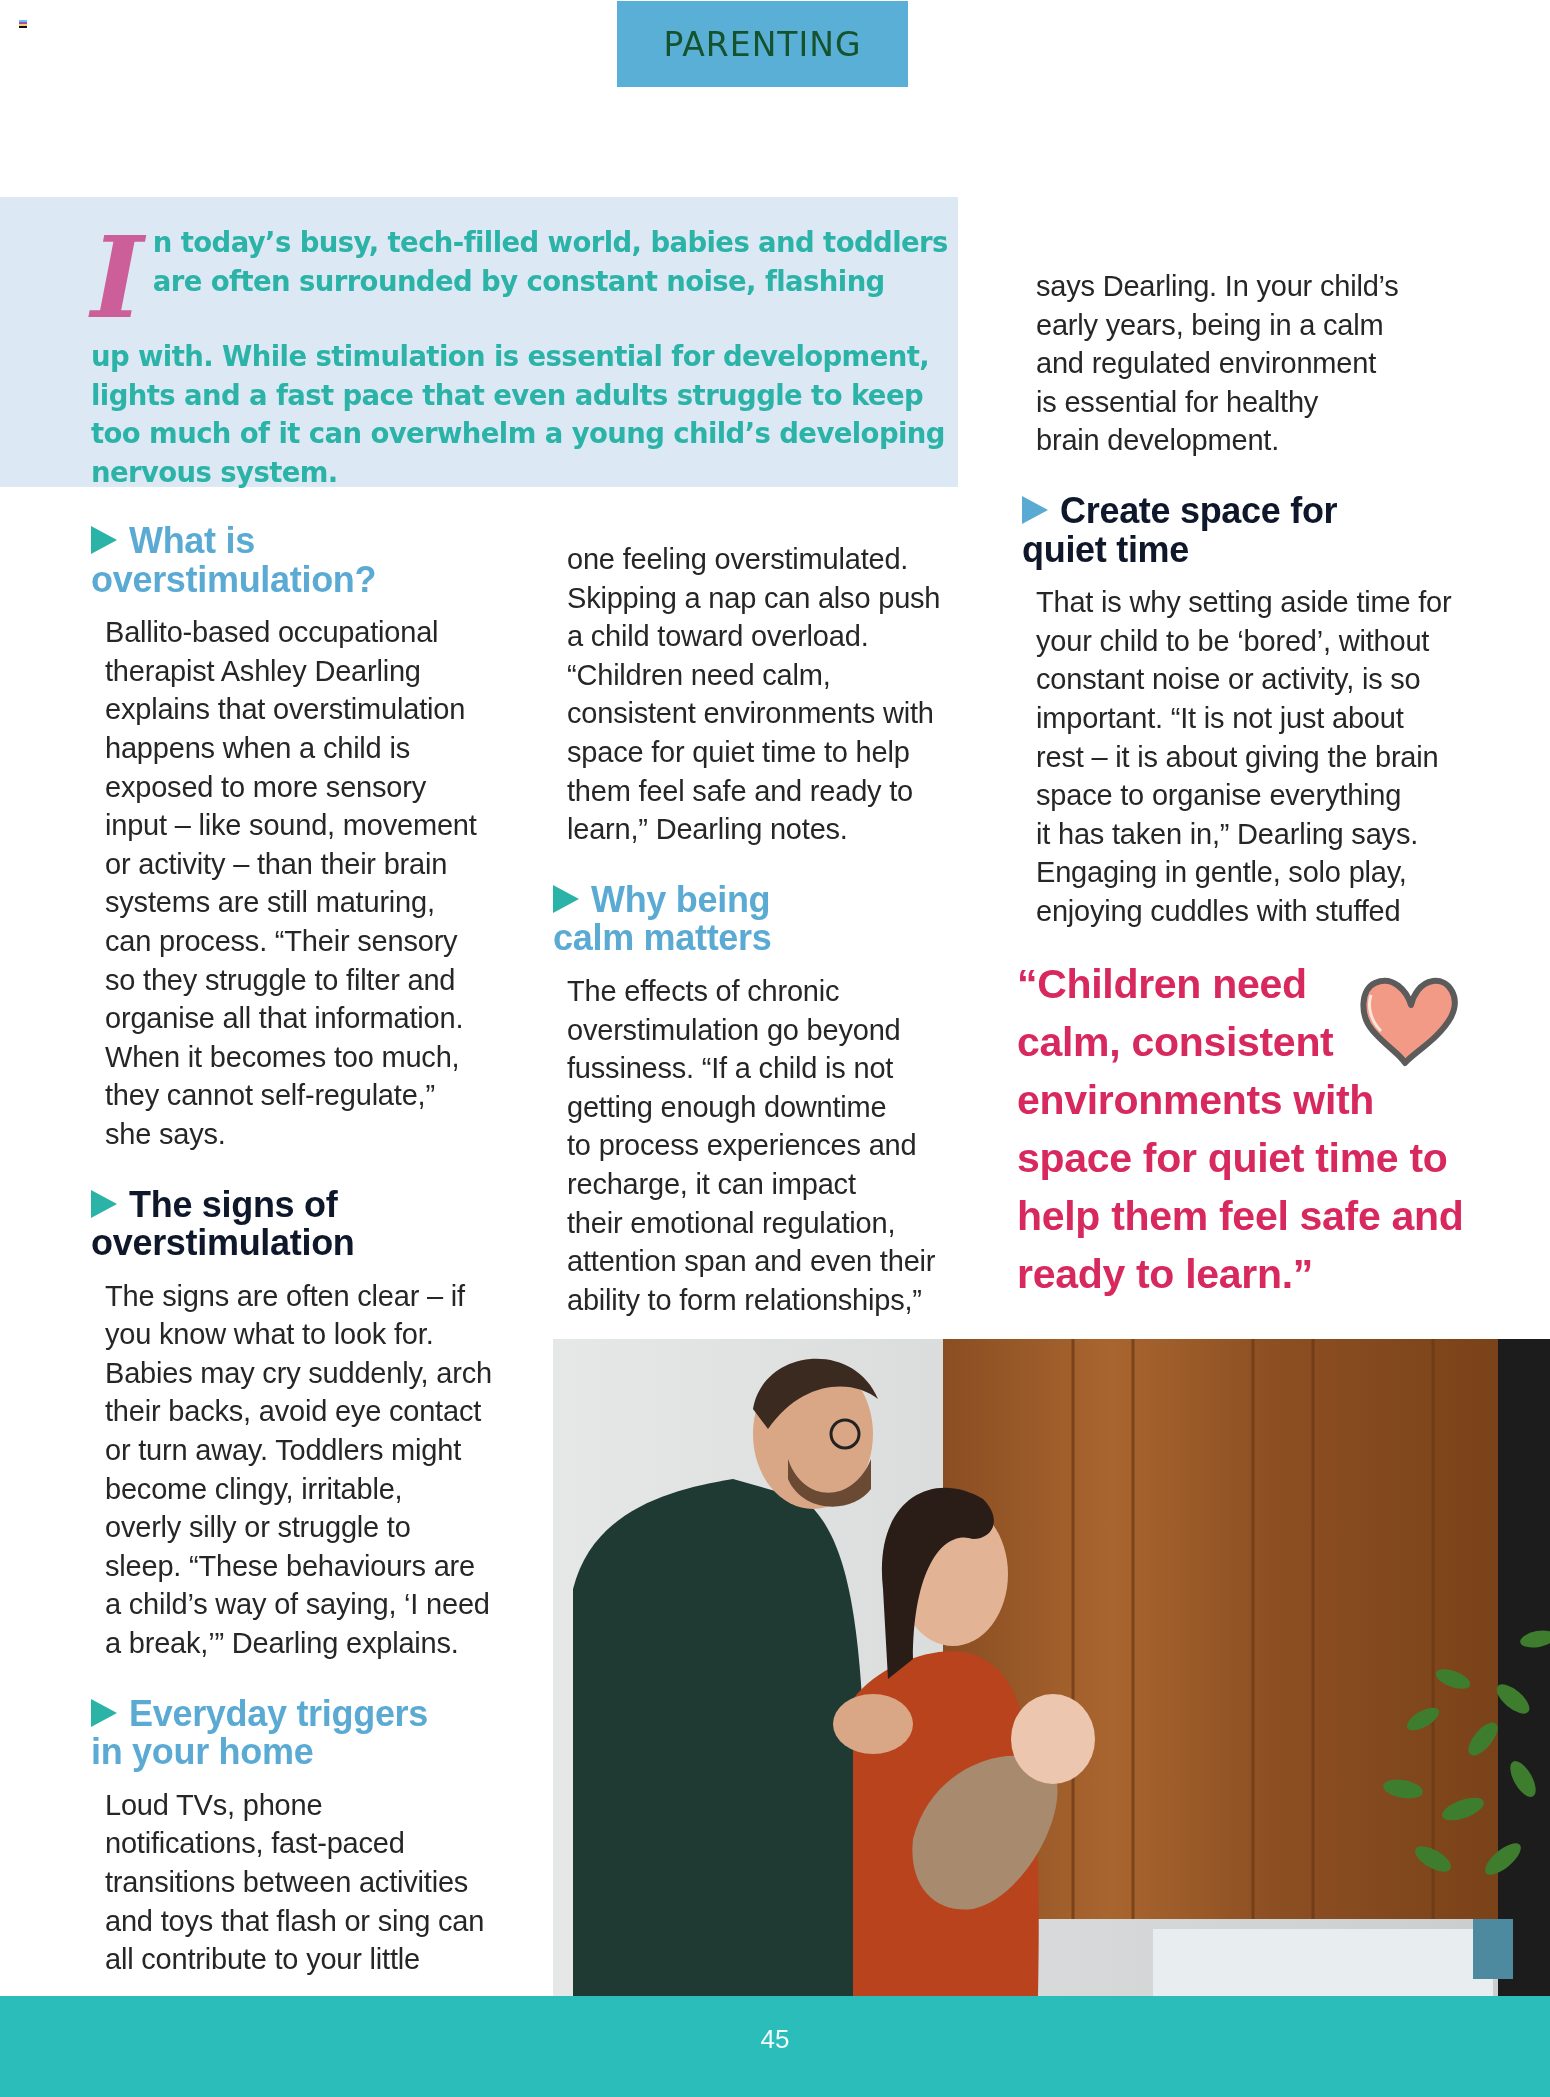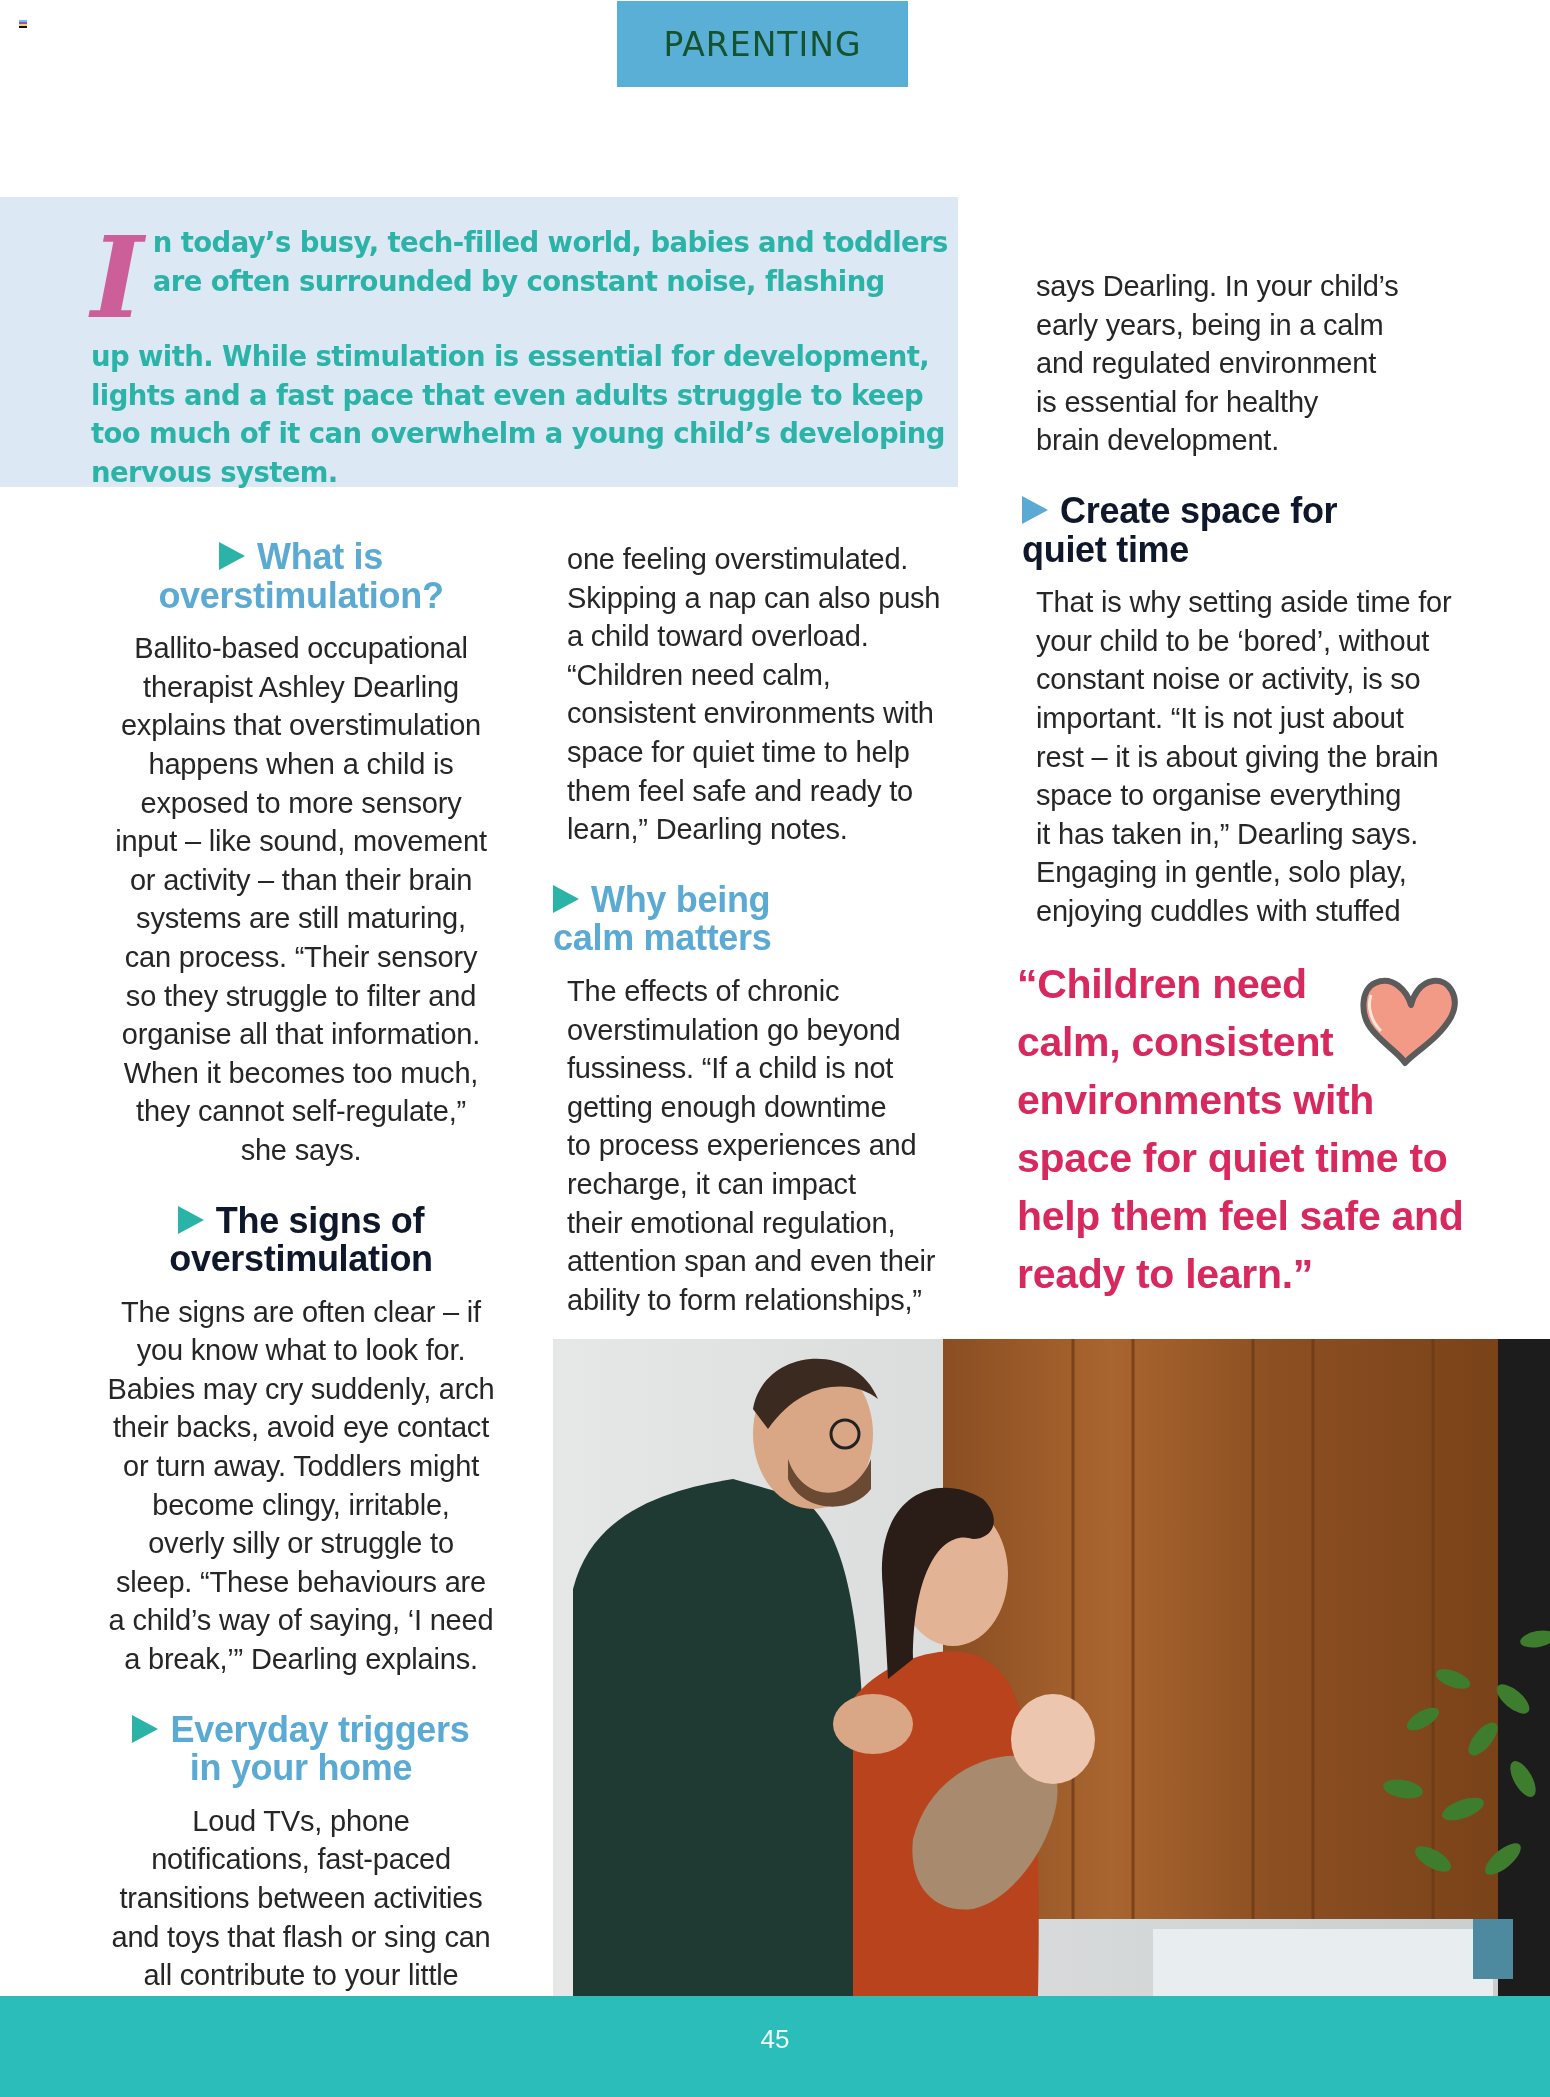--- a/index.html
+++ b/index.html
@@ -55,21 +55,21 @@
     <span class="dropcap">I</span>
     <span style="display:block;white-space:nowrap">n today’s busy, tech-filled world, babies and toddlers</span>
     <span style="display:block;white-space:nowrap">are often surrounded by constant noise, flashing</span>
     <span style="display:block;white-space:nowrap;clear:both">up with. While stimulation is essential for development,</span>
     <span style="display:block;white-space:nowrap">lights and a fast pace that even adults struggle to keep</span>
     <span style="display:block;white-space:nowrap">too much of it can overwhelm a young child’s developing</span>
     <span style="display:block;white-space:nowrap">nervous system.</span>
   </div>
 </div>
 
-<div class="col" style="left:91px; top:538px; width:420px;text-align:center;">
+<div class="col" style="left:91px; top:522px; width:420px;">
   <div class="h blue">
     <span class="line"><span class="tri teal"></span><span>What is</span></span>
     <span class="line">overstimulation?</span>
   </div>
   <p>
     <span class="line">Ballito-based occupational</span>
     <span class="line">therapist Ashley Dearling</span>
     <span class="line">explains that overstimulation</span>
     <span class="line">happens when a child is</span>
     <span class="line">exposed to more sensory</span>

